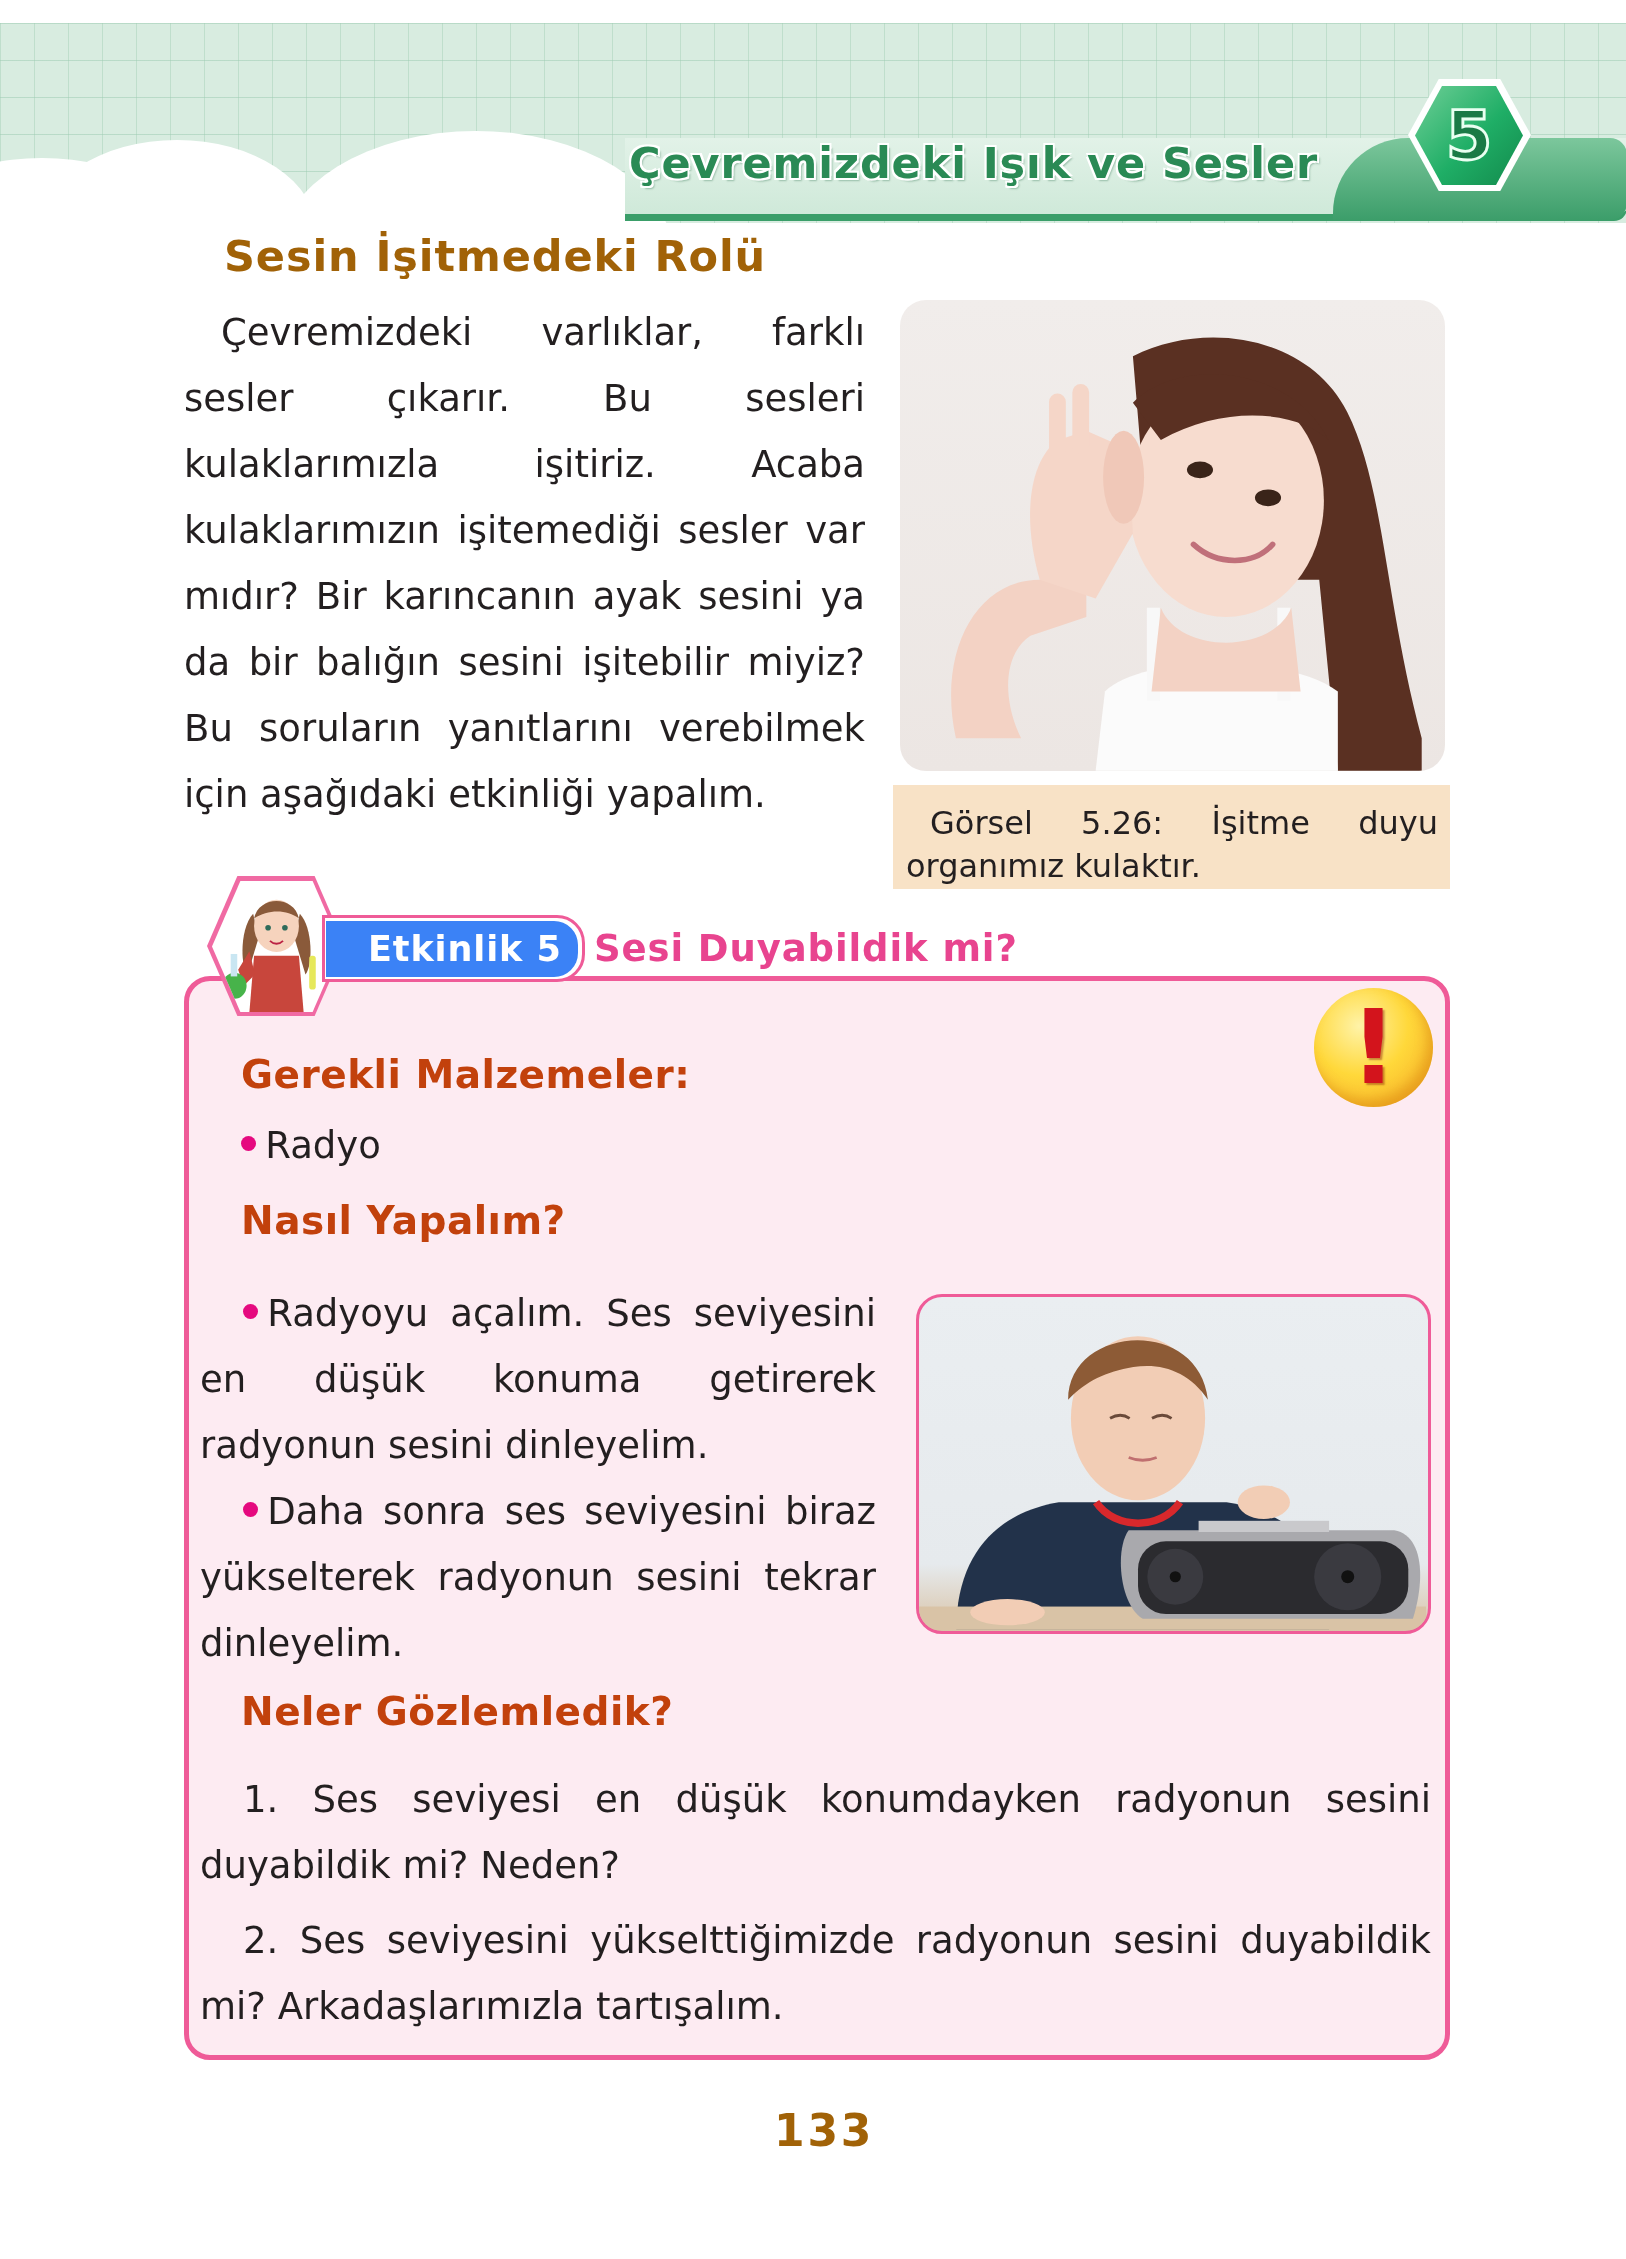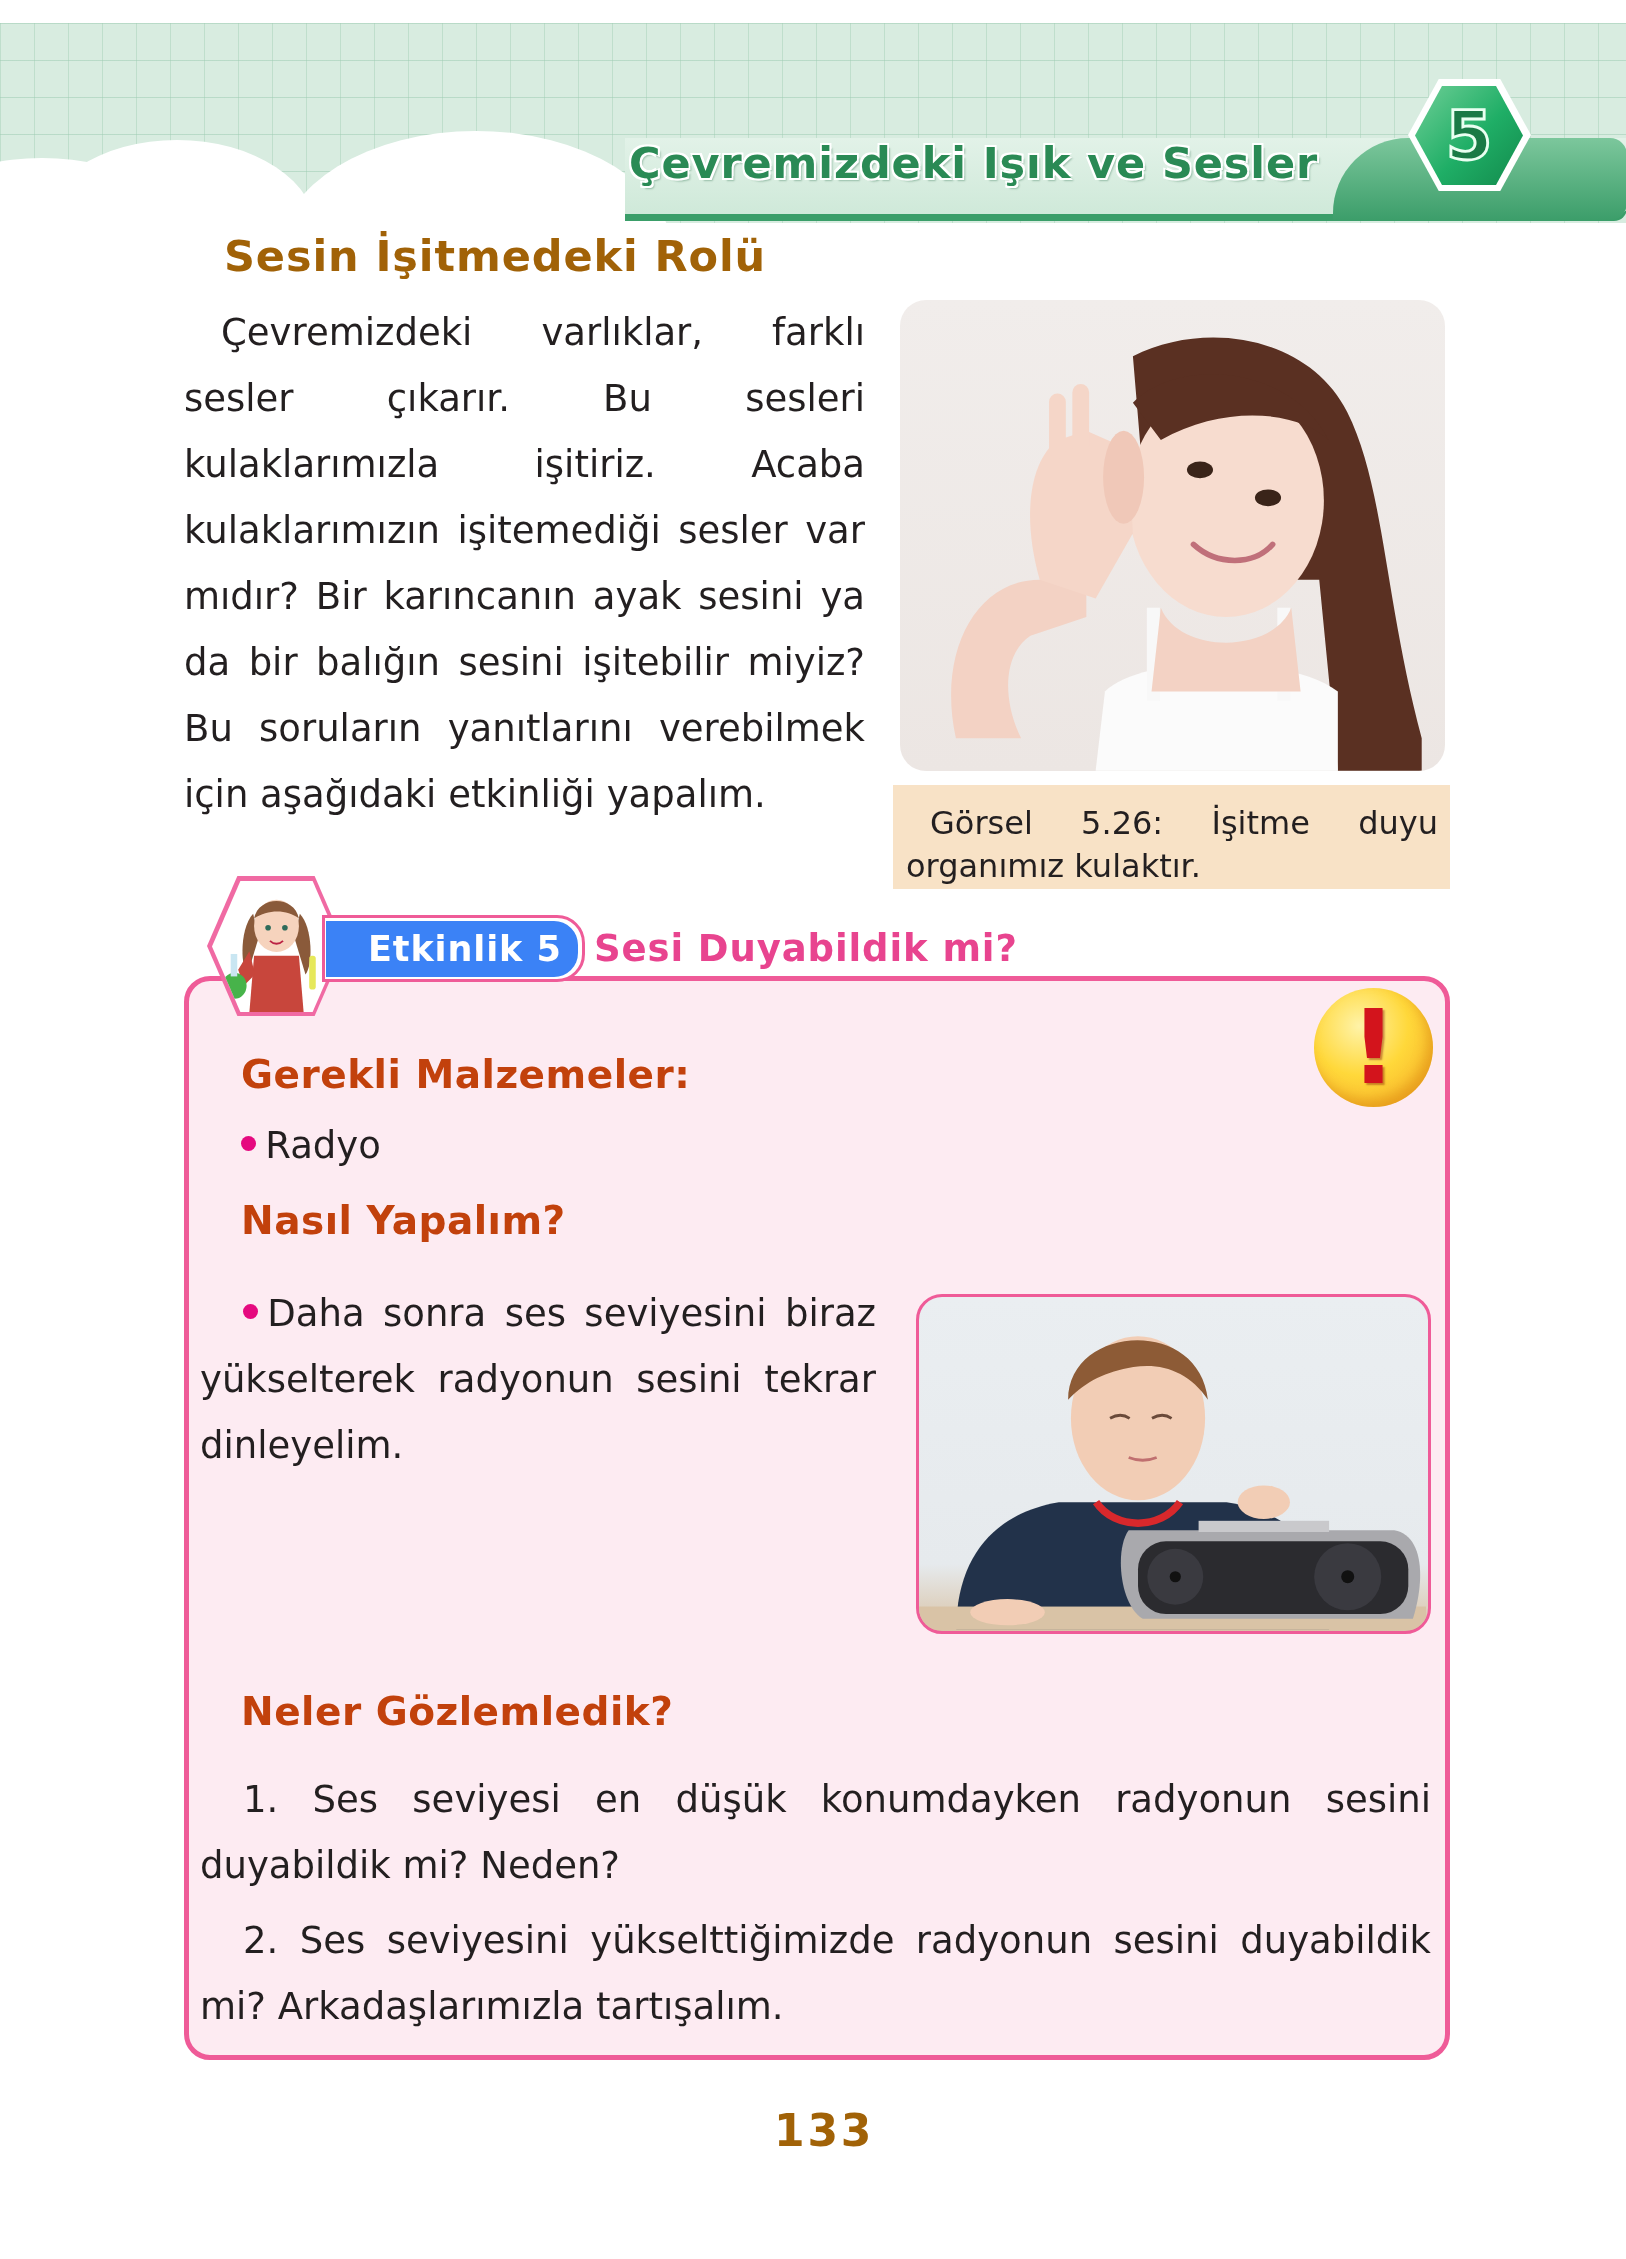--- a/index.html
+++ b/index.html
@@ -162,20 +162,21 @@
   <span class="warn-glyph">!</span>
 </div>
 
 <div class="abs sub-h" style="left:241px;top:1052px;">Gerekli Malzemeler:</div>
 <div class="abs body-text" style="left:241px;top:1113px;">
   <span class="bullet"></span><span>Radyo</span>
 </div>
 
 <div class="abs sub-h" style="left:241px;top:1198px;">Nasıl Yapalım?</div>
 <div class="abs steps body-text">
+  <p><span class="ind"></span><span class="bullet"></span><span>Radyoyu açalım. Ses seviyesini en düşük konuma getirerek radyonun sesini dinleyelim.</span></p>
   <p><span class="ind"></span><span class="bullet"></span><span>Daha sonra ses seviyesini biraz yükselterek radyonun sesini tekrar dinleyelim.</span></p>
 </div>
 
 <div class="abs boy-photo">
   <svg width="507" height="333" viewBox="0 0 544 357">
     <path d="M40 357 C40 270 90 230 150 220 L330 220 C390 230 440 260 440 357 Z" fill="#22324a"></path>
     <path d="M190 220 C210 250 260 250 280 220" stroke="#d8282c" stroke-width="8" fill="none"></path>
     <ellipse cx="235" cy="130" rx="72" ry="88" fill="#f2cdb5"></ellipse>
     <path d="M160 110 C160 30 300 20 310 110 C290 80 260 70 230 75 C200 80 180 90 160 110 Z" fill="#8d5b36"></path>
     <path d="M205 130 C212 126 220 126 226 130" stroke="#6a4a3a" stroke-width="3" fill="none"></path>

